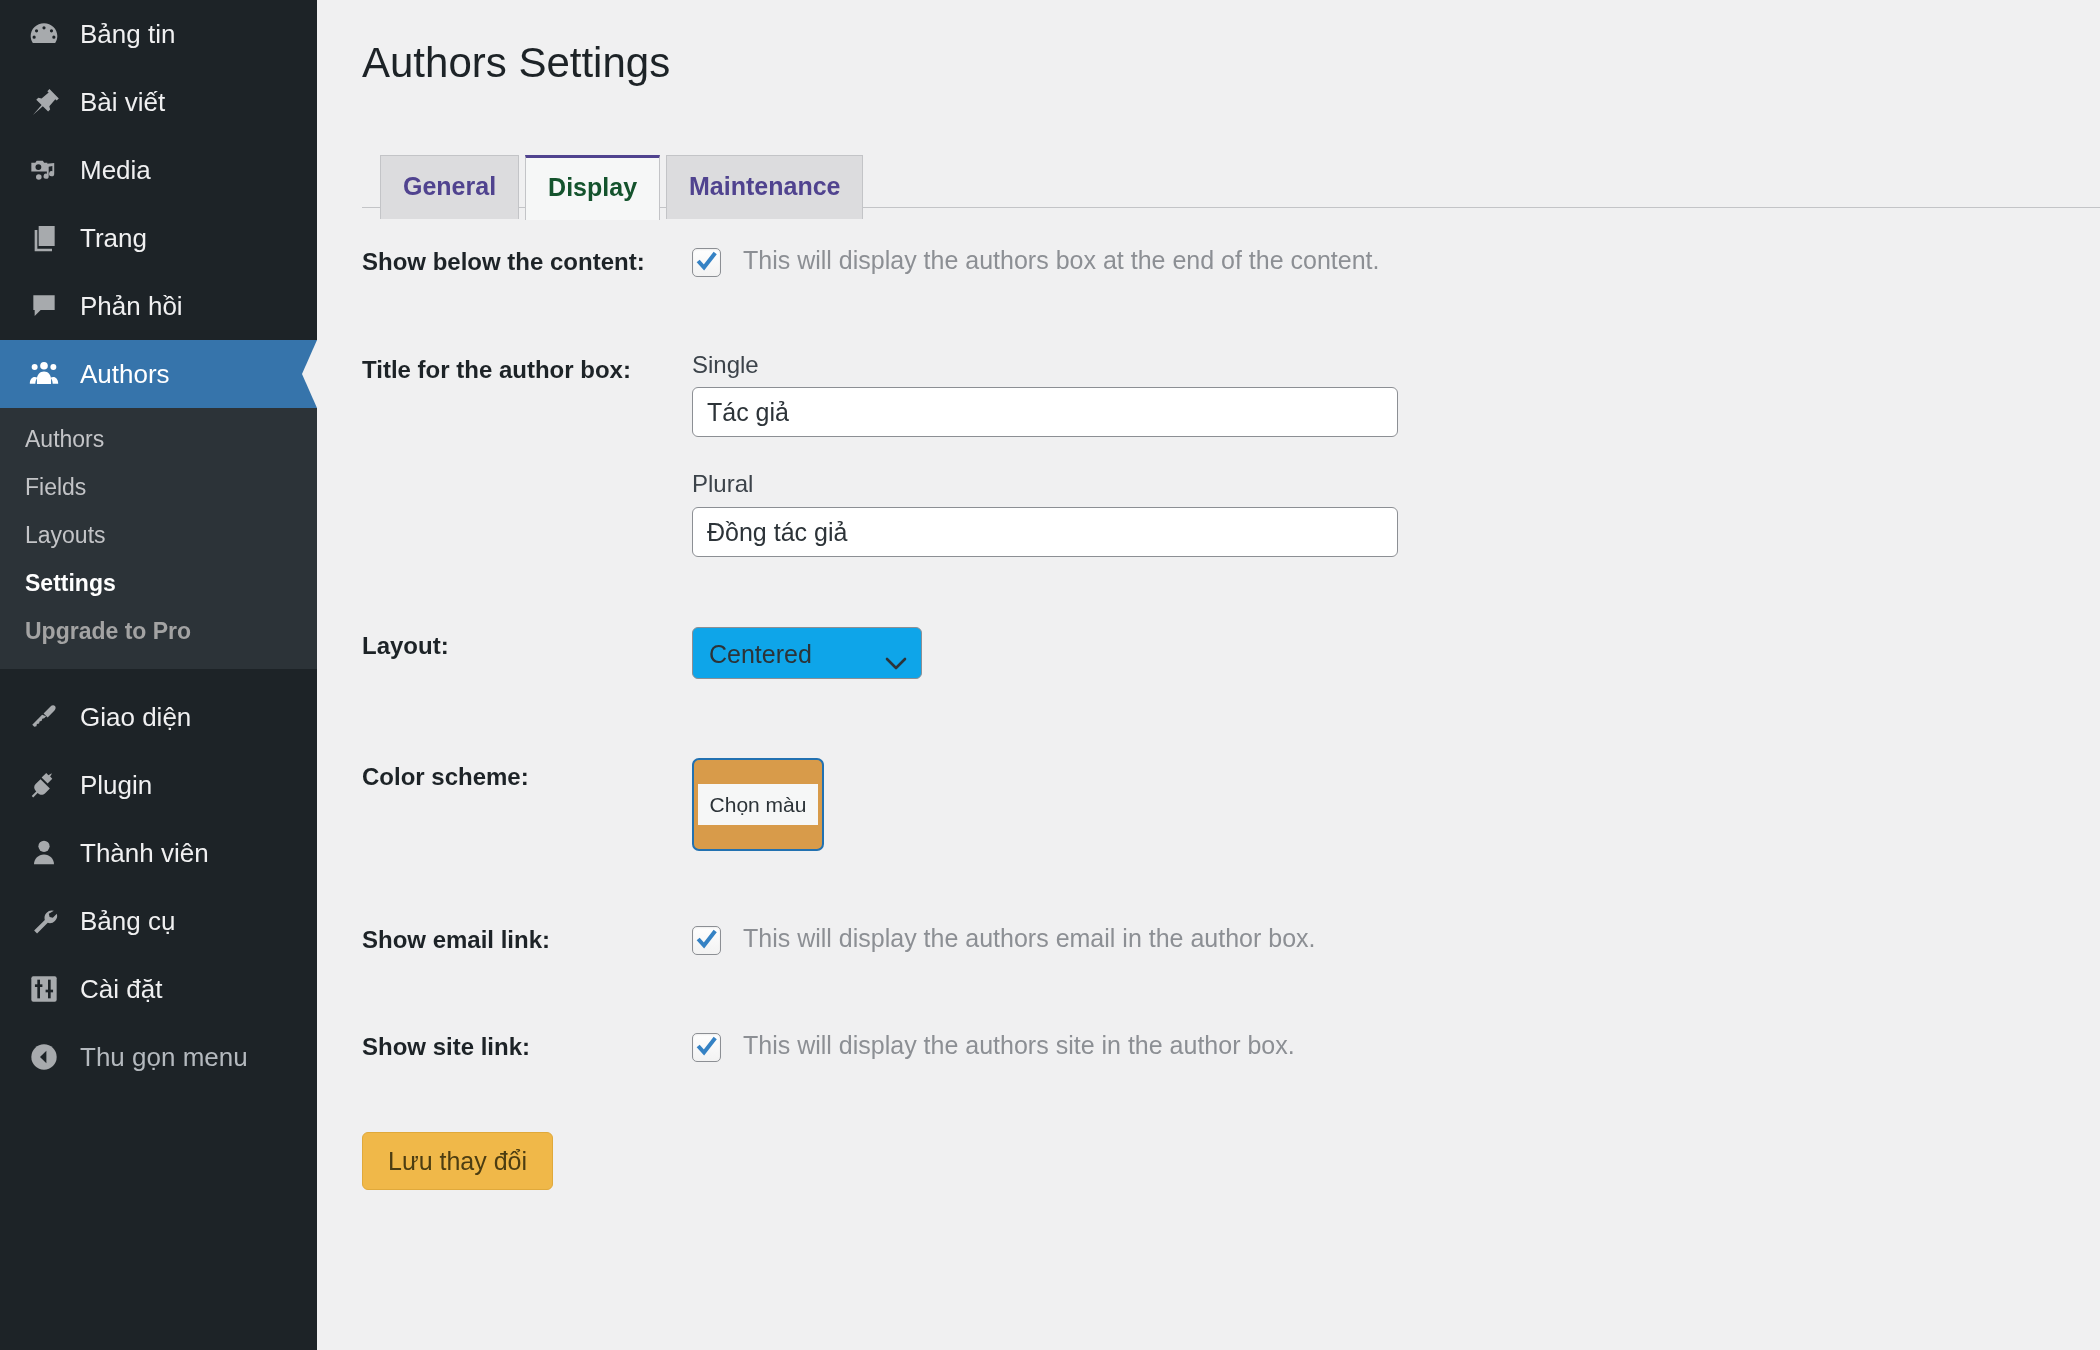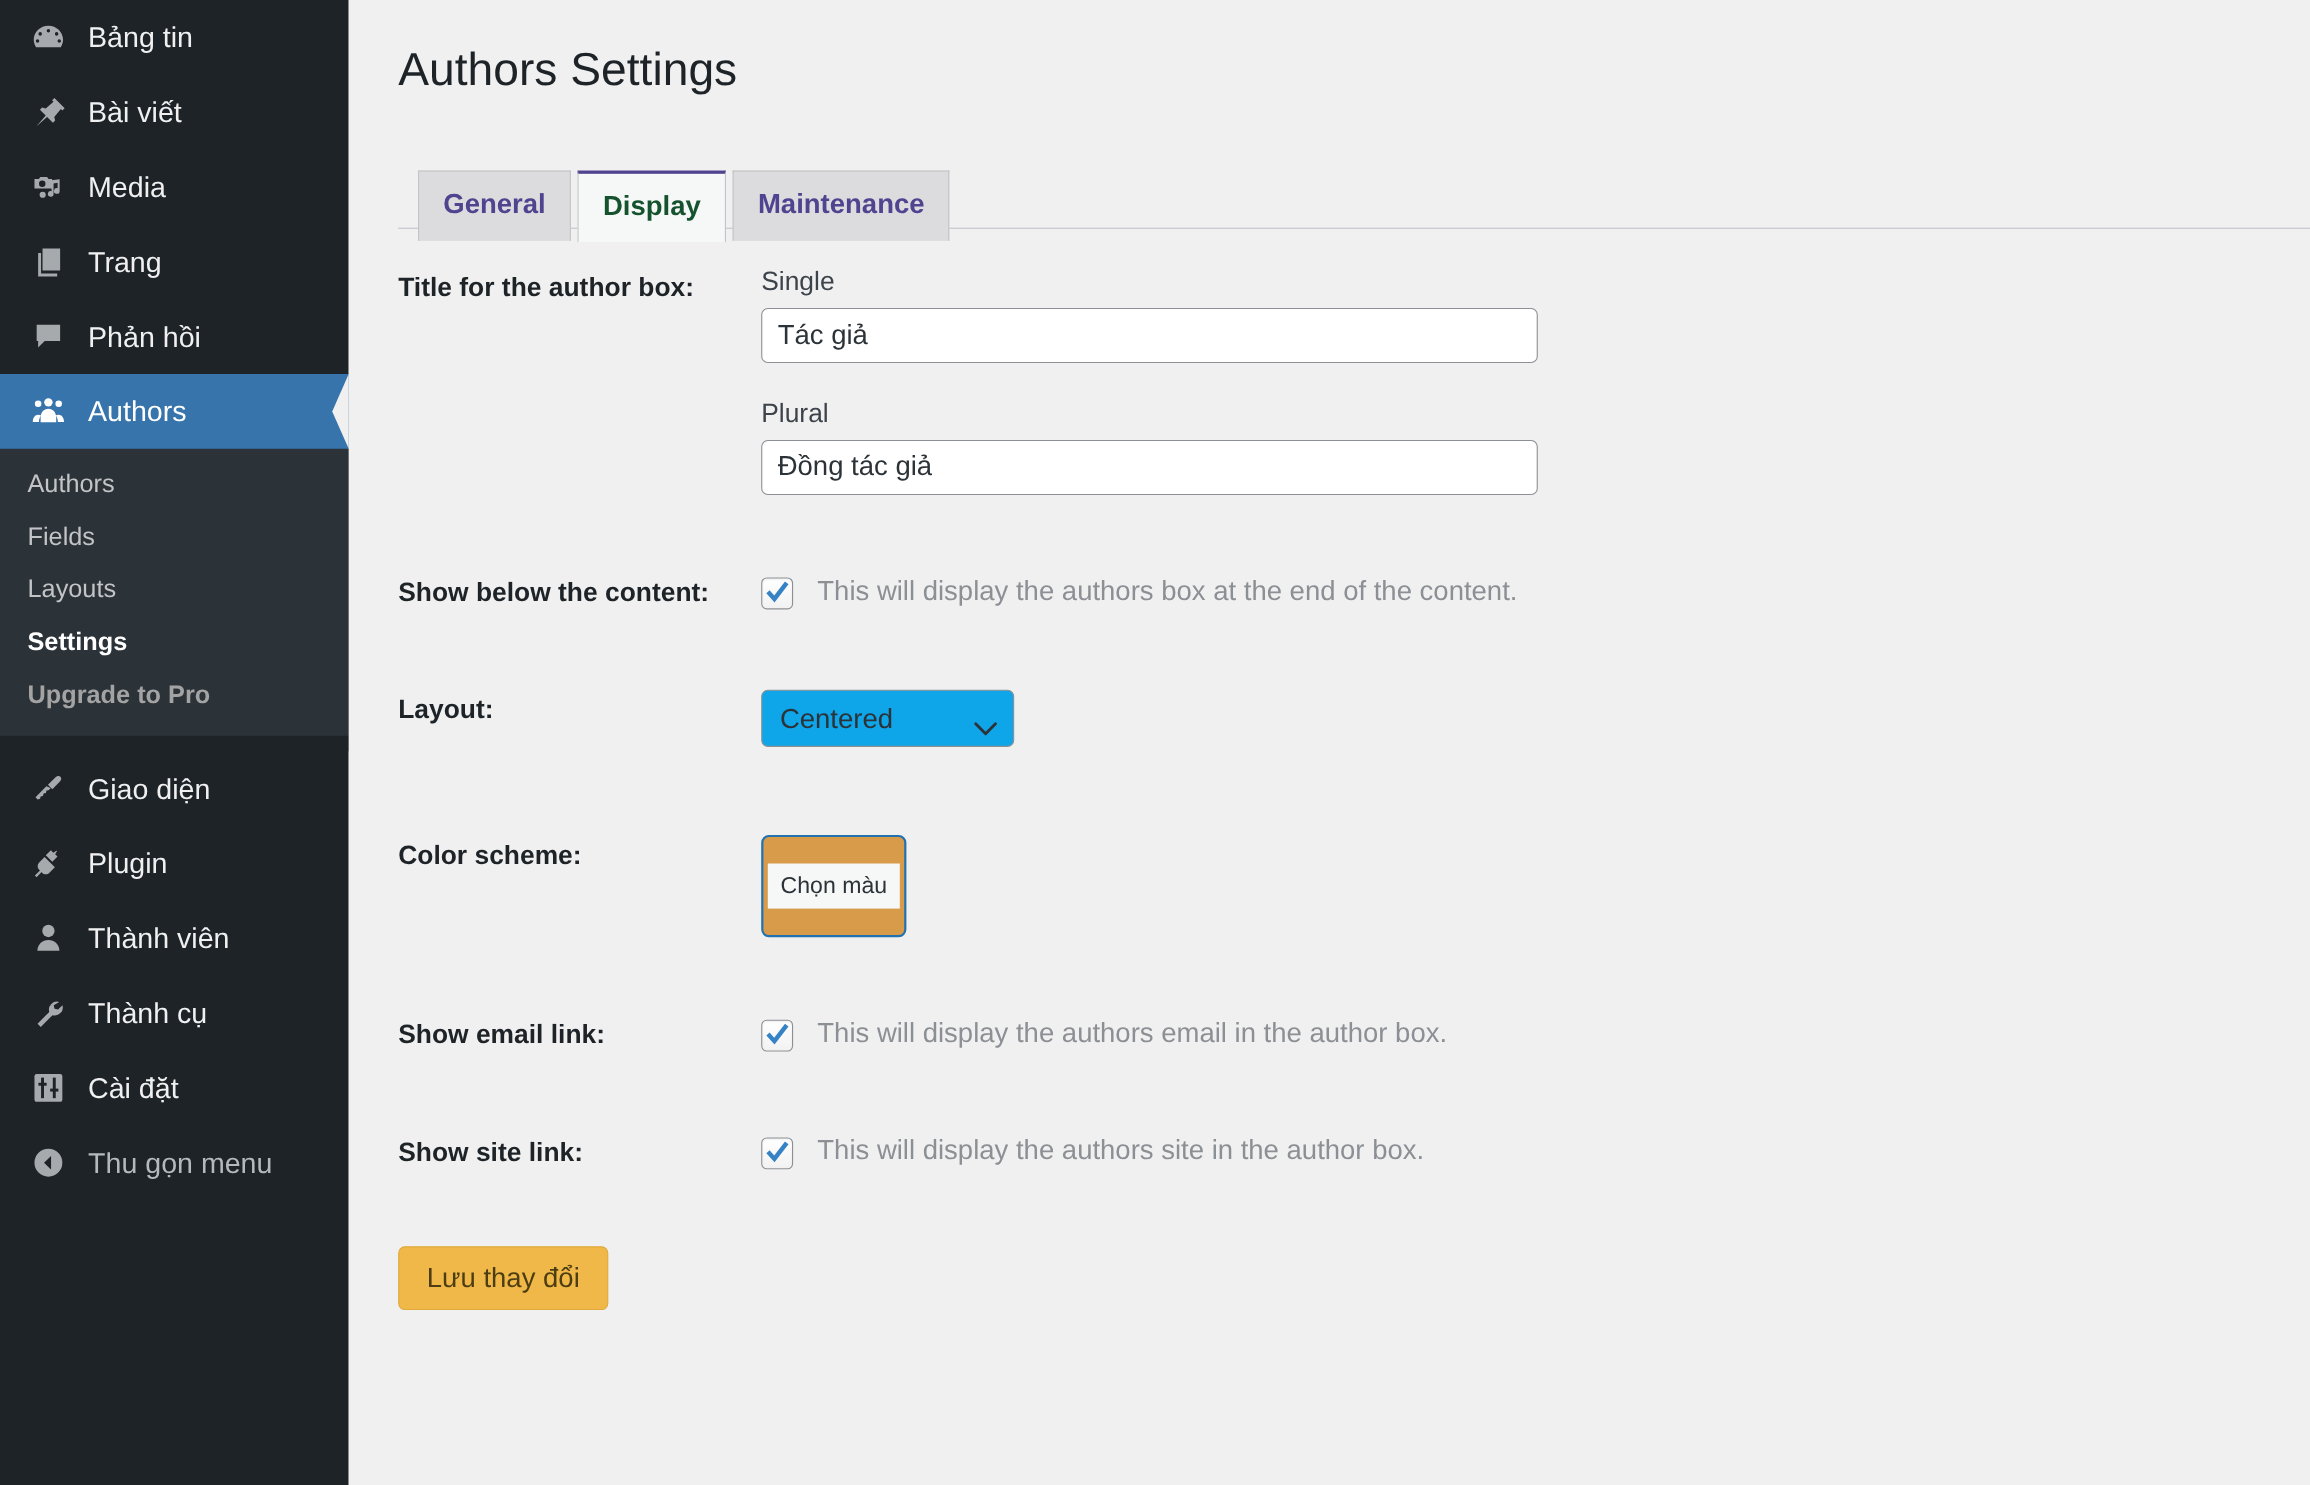--- a/index.html
+++ b/index.html
@@ -352,21 +352,21 @@
     </span>
     <span class="menu-label">Thành viên</span>
   </div>
 
   <div class="menu-top">
     <span class="mi-icon">
       <svg width="32" height="32" viewBox="0 0 24 24" fill="#a7aaad">
         <path d="M19.4 4.4a5.5 5.5 0 00-6.8 6.8l-8 8 2.2 2.2 8-8a5.5 5.5 0 006.8-6.8l-3 3-2.4-.6-.6-2.4z"></path>
       </svg>
     </span>
-    <span class="menu-label">Thành cụ</span>
+    <span class="menu-label">Bảng cụ</span>
   </div>
 
   <div class="menu-top">
     <span class="mi-icon">
       <svg width="32" height="32" viewBox="0 0 24 24" fill="#a7aaad">
         <rect x="2.5" y="2.5" width="19" height="19" rx="1.5"></rect>
         <g fill="#1d2327">
           <rect x="7" y="5" width="2" height="14"></rect>
           <rect x="5.2" y="8.5" width="5.6" height="2"></rect>
           <rect x="15" y="5" width="2" height="14"></rect>
@@ -392,47 +392,47 @@
 <div id="wpbody">
 
   <h1 class="page-title">Authors Settings</h1>
 
   <div class="nav-tab-wrapper">
     <span class="nav-tab">General</span><span class="nav-tab nav-tab-active">Display</span><span class="nav-tab">Maintenance</span>
   </div>
 
   <table class="form-table">
     <tbody>
-
-      <tr>
-        <th>Title for the author box:</th>
-        <td>
-          <label class="field-label">Single</label>
-          <input class="reg-text" type="text" value="Tác giả" style="">
-          <div class="field-gap"></div>
-          <label class="field-label">Plural</label>
-          <input class="reg-text" type="text" value="Đồng tác giả" style="">
-        </td>
-      </tr>
 
       <tr>
         <th>Show below the content:</th>
         <td>
           <div class="cb-row">
             <span class="wp-checkbox">
               <svg width="24" height="28" viewBox="0 0 24 28">
                 <path d="M4.5 13.5l4.5 5L19 5.5" stroke="#3582c4" stroke-width="4" fill="none" stroke-linecap="square"></path>
               </svg>
             </span>
             <span class="cb-desc">This will display the authors box at the end of the content.</span>
           </div>
         </td>
       </tr>
 
       <tr>
+        <th>Title for the author box:</th>
+        <td>
+          <label class="field-label">Single</label>
+          <input class="reg-text" type="text" value="Tác giả" style="">
+          <div class="field-gap"></div>
+          <label class="field-label">Plural</label>
+          <input class="reg-text" type="text" value="Đồng tác giả" style="">
+        </td>
+      </tr>
+
+      <tr>
         <th>Layout:</th>
         <td>
           <span class="wp-select">
             <span class="sel-val">Centered</span>
             <span class="chev">
               <svg width="22" height="14" viewBox="0 0 22 14">
                 <path d="M2 2l9 9 9-9" stroke="#2c3338" stroke-width="2.6" fill="none" stroke-linecap="round" stroke-linejoin="round"></path>
               </svg>
             </span>
           </span>

